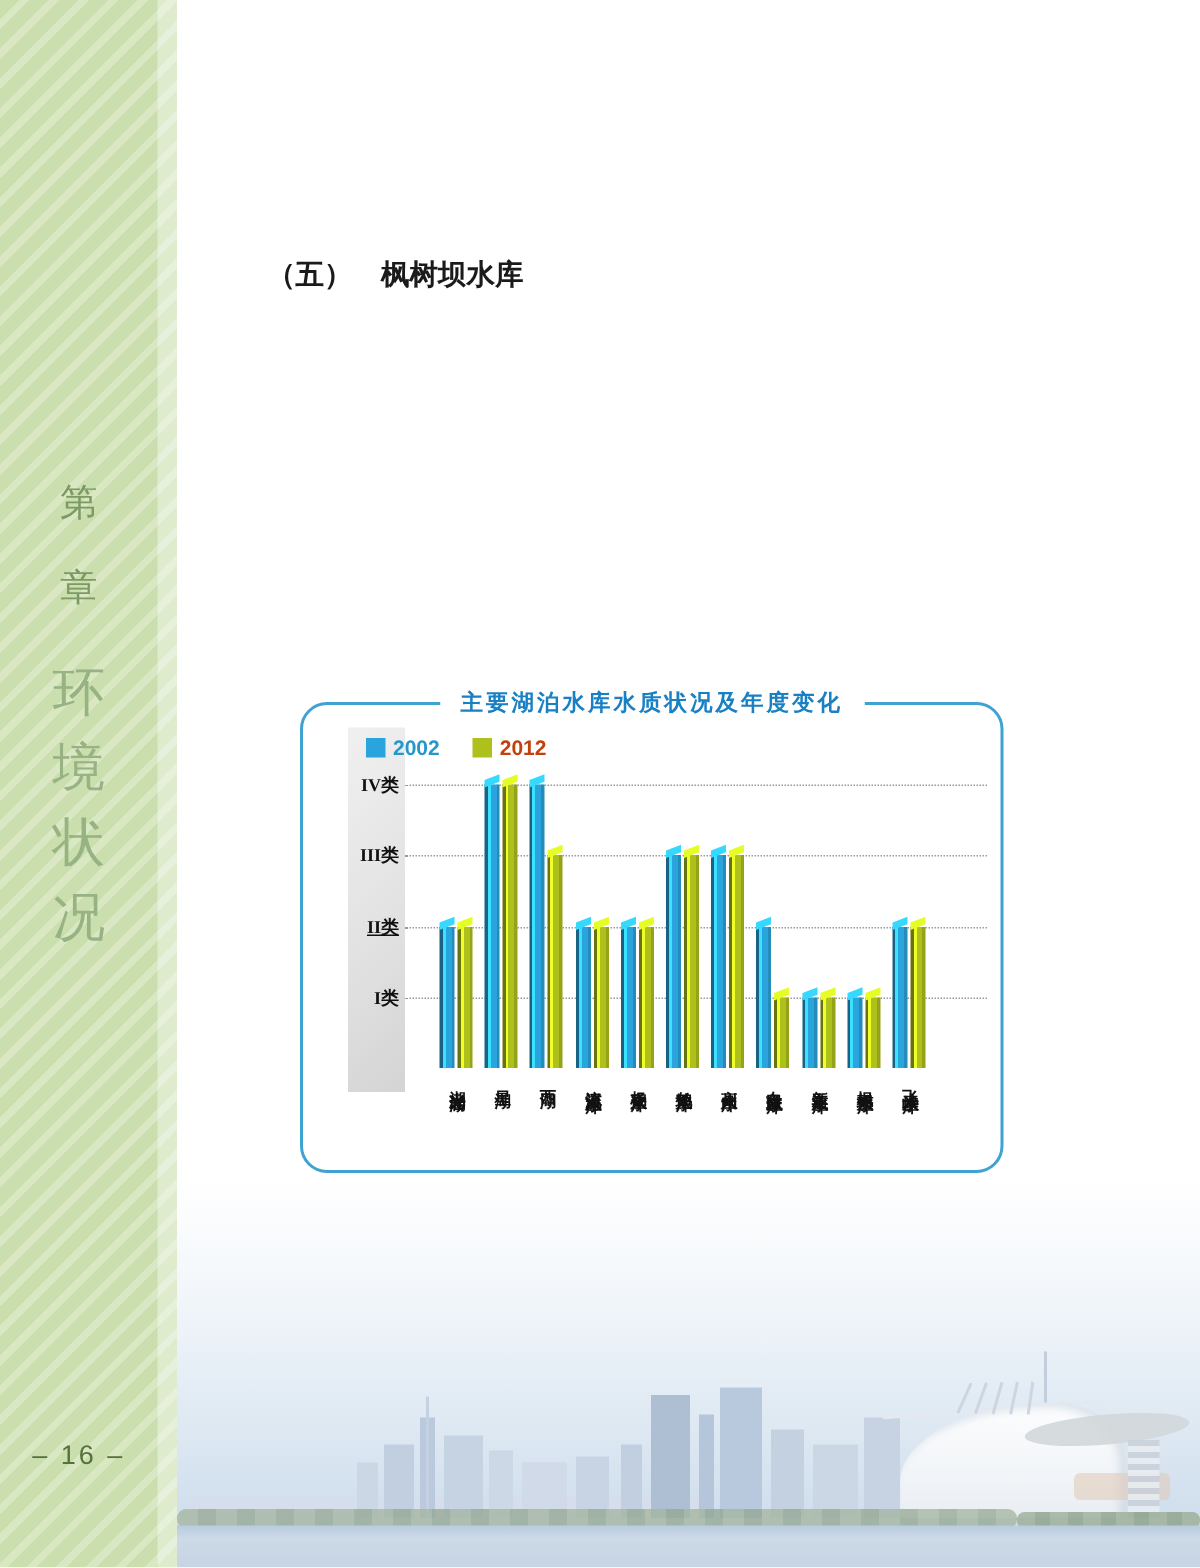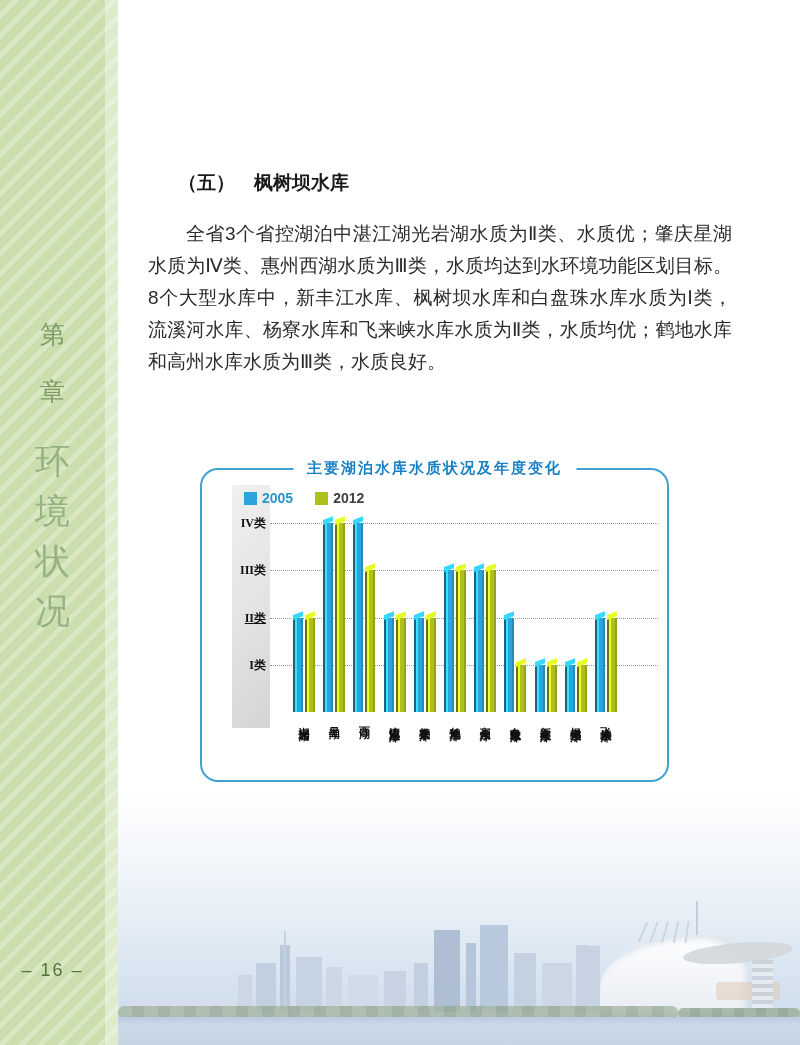--- a/index.html
+++ b/index.html
@@ -89,33 +89,32 @@
     <div class="chapter-name">
       <span>环</span>
       <span>境</span>
       <span>状</span>
       <span>况</span>
     </div>
     <div class="page-num">– 16 –</div>
   </div>
 
   <div class="sec-title">（五）　枫树坝水库</div>
-  <p class="para" id="para1">全省3个省控湖泊中湛江湖光岩湖水质为Ⅱ类、水质优；肇庆星湖水质为Ⅳ类、惠州西湖水质为Ⅲ类，水质均达到水环境功能区划目标。8个大型水库中，新丰江水库、枫树坝水库和白盘珠水库水质为Ⅰ类，流溪河水库、杨寮水库和飞来峡水库水质为Ⅱ类，水质均优；鹤地水库和高州水库水质为Ⅲ类，水质良好。</p>
 
   <div class="chart-box">
     <div class="chart-title">主要湖泊水库水质状况及年度变化</div>
     <div class="y-panel"></div>
     <div class="legend" id="legend">
         <span class="legend-item">
           <span class="legend-swatch" style="background: rgb(42, 164, 220);"></span>
-          <span style="color: rgb(39, 151, 202);">2005</span>
+          <span style="color: rgb(39, 151, 202);">2002</span>
         </span>
         <span class="legend-item">
           <span class="legend-swatch" style="background: rgb(174, 192, 28);"></span>
-          <span style="color: #404040;">2012</span>
+          <span style="color: #c2410c;">2012</span>
         </span>
       </div>
     <div id="plot">
         <div class="gridline" style="left: 68px; top: 53px; width: 388px;"></div>
         <div class="ylab" style="left: 18px; top: 45px;">IV类</div>
         <div class="gridline" style="left: 68px; top: 100.25px; width: 388px;"></div>
         <div class="ylab" style="left: 18px; top: 92.25px;">III类</div>
         <div class="gridline" style="left: 68px; top: 147.5px; width: 388px;"></div>
         <div class="ylab" style="left: 18px; top: 139.5px; text-decoration: underline;">II类</div>
         <div class="gridline" style="left: 68px; top: 194.75px; width: 388px;"></div>

